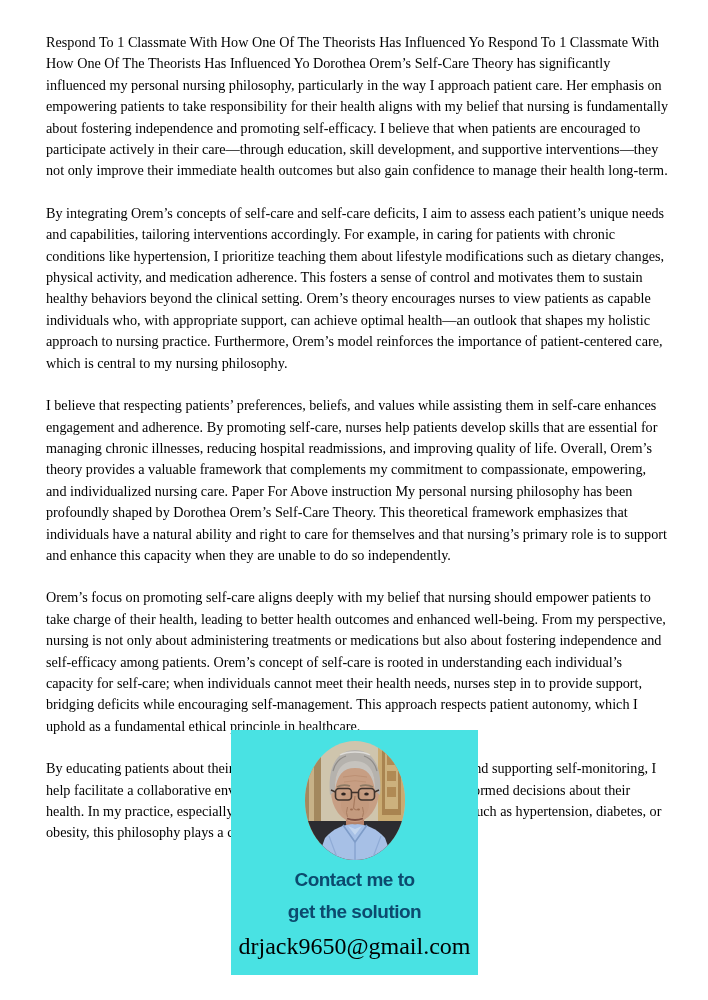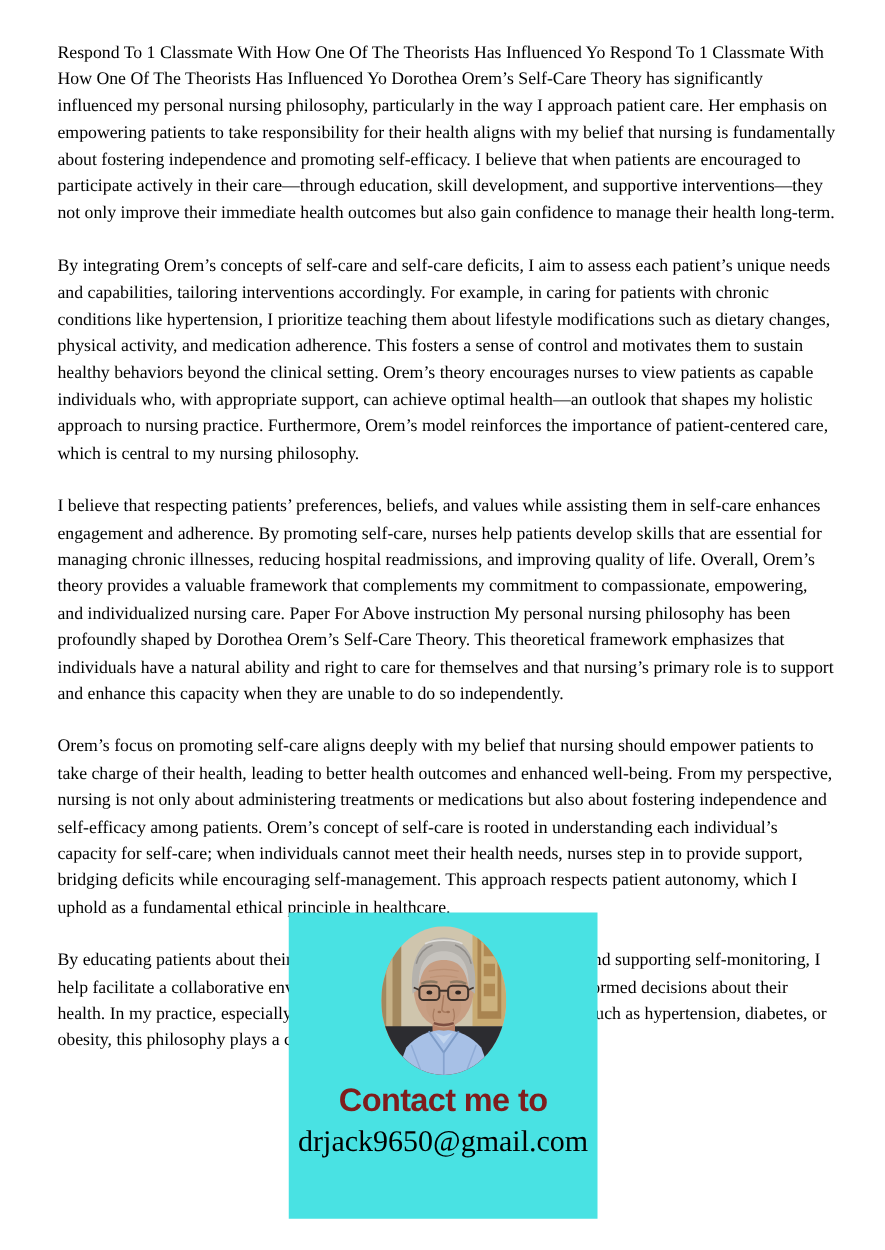--- a/index.html
+++ b/index.html
@@ -47,24 +47,24 @@
     margin-top: 11px;
     width: 100px;
     height: 119px;
     flex: 0 0 auto;
   }
   .photo-wrap svg { display: block; width: 100%; height: 100%; }
   .contact-text {
     margin-top: 4px;
     font-family: "Liberation Sans", "DejaVu Sans", sans-serif;
     font-weight: 800;
-    font-size: 26px;
+    font-size: 19px;
     line-height: 32px;
     letter-spacing: -0.5px;
-    color: #7f1d1d;
+    color: #0c4a6e;
     text-align: center;
     white-space: nowrap;
   }
   .email-line {
     margin-top: 3px;
     font-family: "Liberation Serif", "DejaVu Serif", serif;
     font-weight: 400;
     font-size: 24px;
     line-height: 30px;
     color: #000000;
@@ -147,17 +147,18 @@
           <path d="M42.5,66 Q40.5,72 42.5,76" stroke="#a87c60" stroke-width="1" fill="none"></path>
           <path d="M57.5,66 Q59.5,72 57.5,76" stroke="#a87c60" stroke-width="1" fill="none"></path>
 
           <path d="M42,77.5 Q50,80.5 58,77.5" stroke="#7d4f41" stroke-width="1.8" fill="none"></path>
           <path d="M45,82 Q50,84 55,82" stroke="#b08468" stroke-width="1" fill="none"></path>
         </g>
       </svg>
     </div>
 
     <div class="contact-text">Contact me to</div>
+    <div class="contact-text" style="margin-top:0;">get the solution</div>
     <div class="email-line">drjack9650@gmail.com</div>
 
   </div>
 
 </div>
 
 </body></html>

